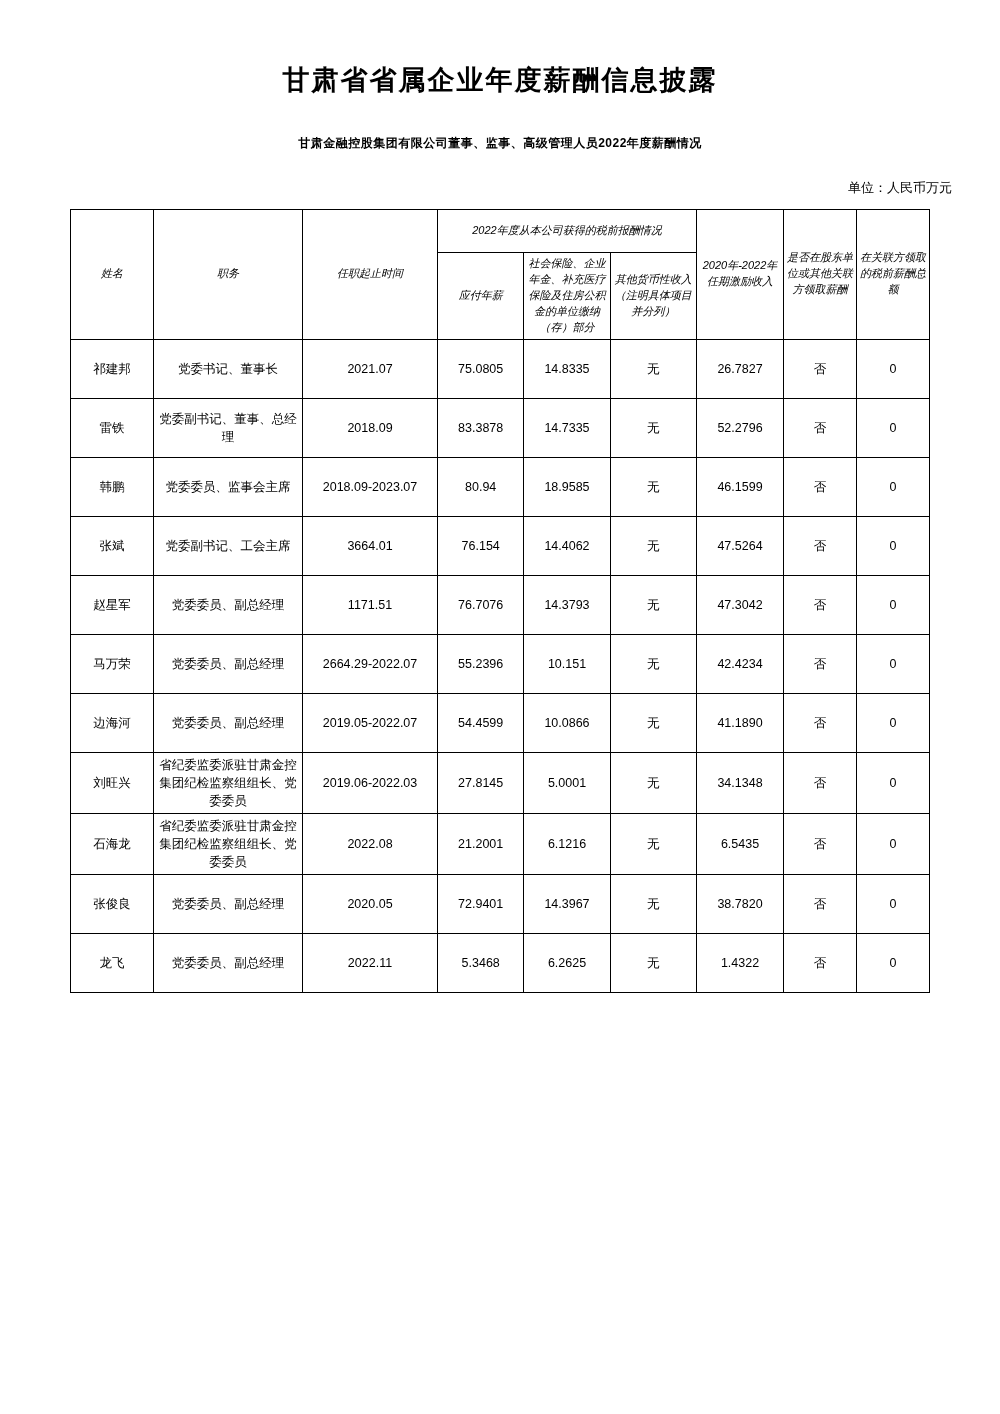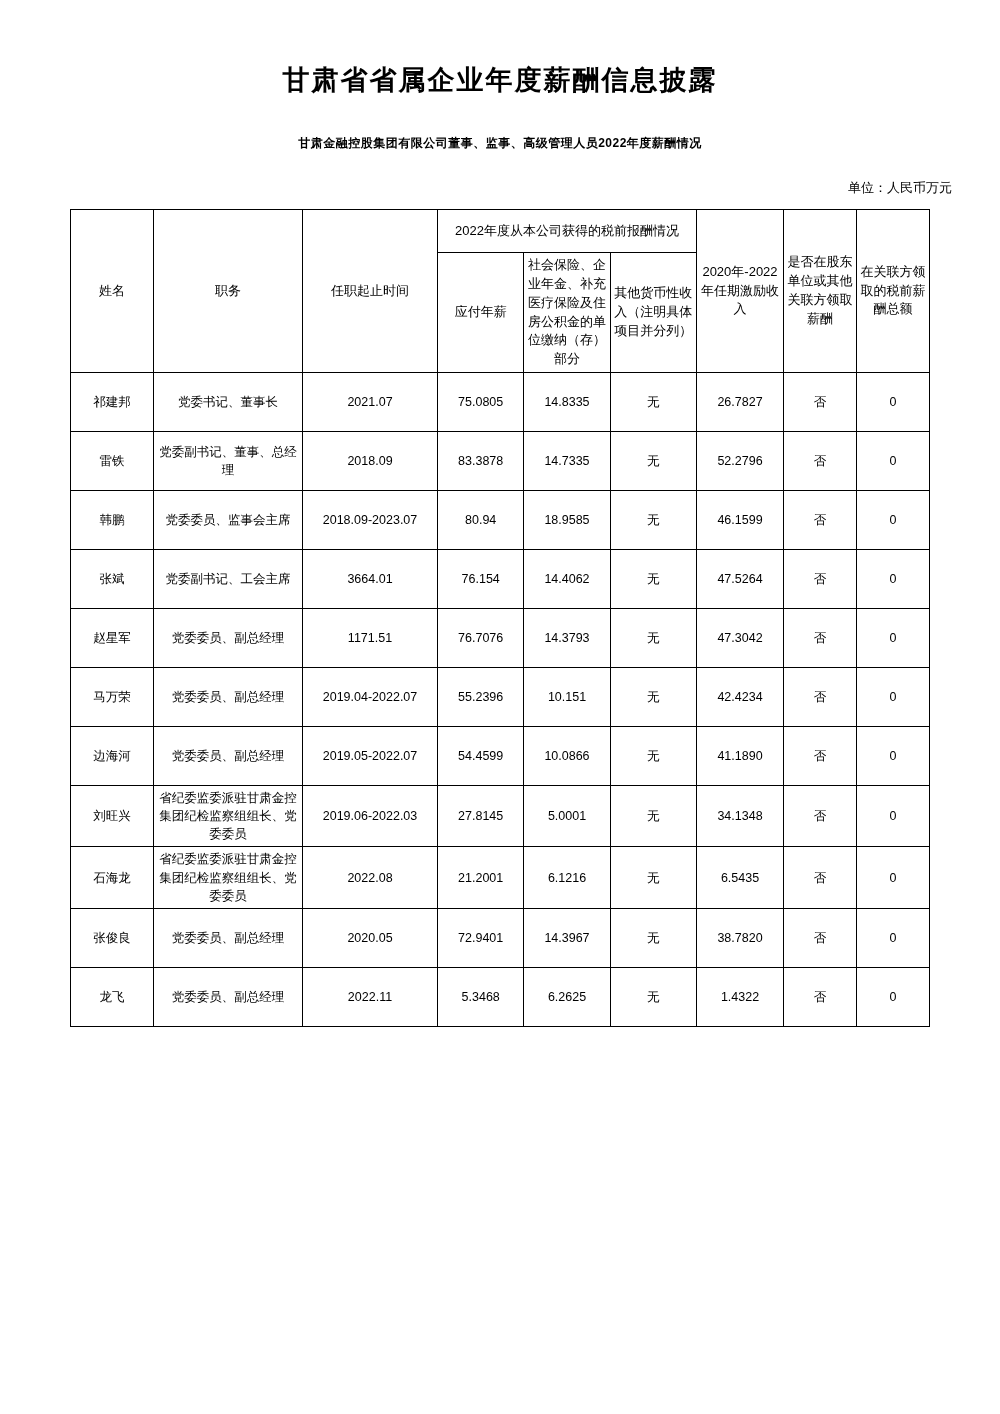--- a/index.html
+++ b/index.html
@@ -60,21 +60,22 @@
   table.salary td {
     border: 1px solid #000000;
     text-align: center;
     vertical-align: middle;
     font-weight: normal;
     font-size: 12.5px;
     line-height: 1.45;
     padding: 3px 2px;
   }
   table.salary thead th {
-    font-size: 13px;
+    font-size: 11px;
+    font-style: italic;
   }
   .th-tall {
     height: 120px;
   }
   .col-name { width: 78px; }
   .col-post { width: 144px; }
   .col-term { width: 130px; }
   .col-pay  { width: 78px; }
   .col-ins  { width: 100px; }
   .col-other{ width: 90px; }
@@ -170,21 +171,21 @@
           <td>76.7076</td>
           <td>14.3793</td>
           <td>无</td>
           <td>47.3042</td>
           <td>否</td>
           <td>0</td>
         </tr>
         <tr>
           <td class="name-cell">马万荣</td>
           <td class="post-cell">党委委员、副总经理</td>
-          <td>2019.04-2022.07</td>
+          <td>2664.29-2022.07</td>
           <td>55.2396</td>
           <td>10.151</td>
           <td>无</td>
           <td>42.4234</td>
           <td>否</td>
           <td>0</td>
         </tr>
         <tr>
           <td class="name-cell">边海河</td>
           <td class="post-cell">党委委员、副总经理</td>

